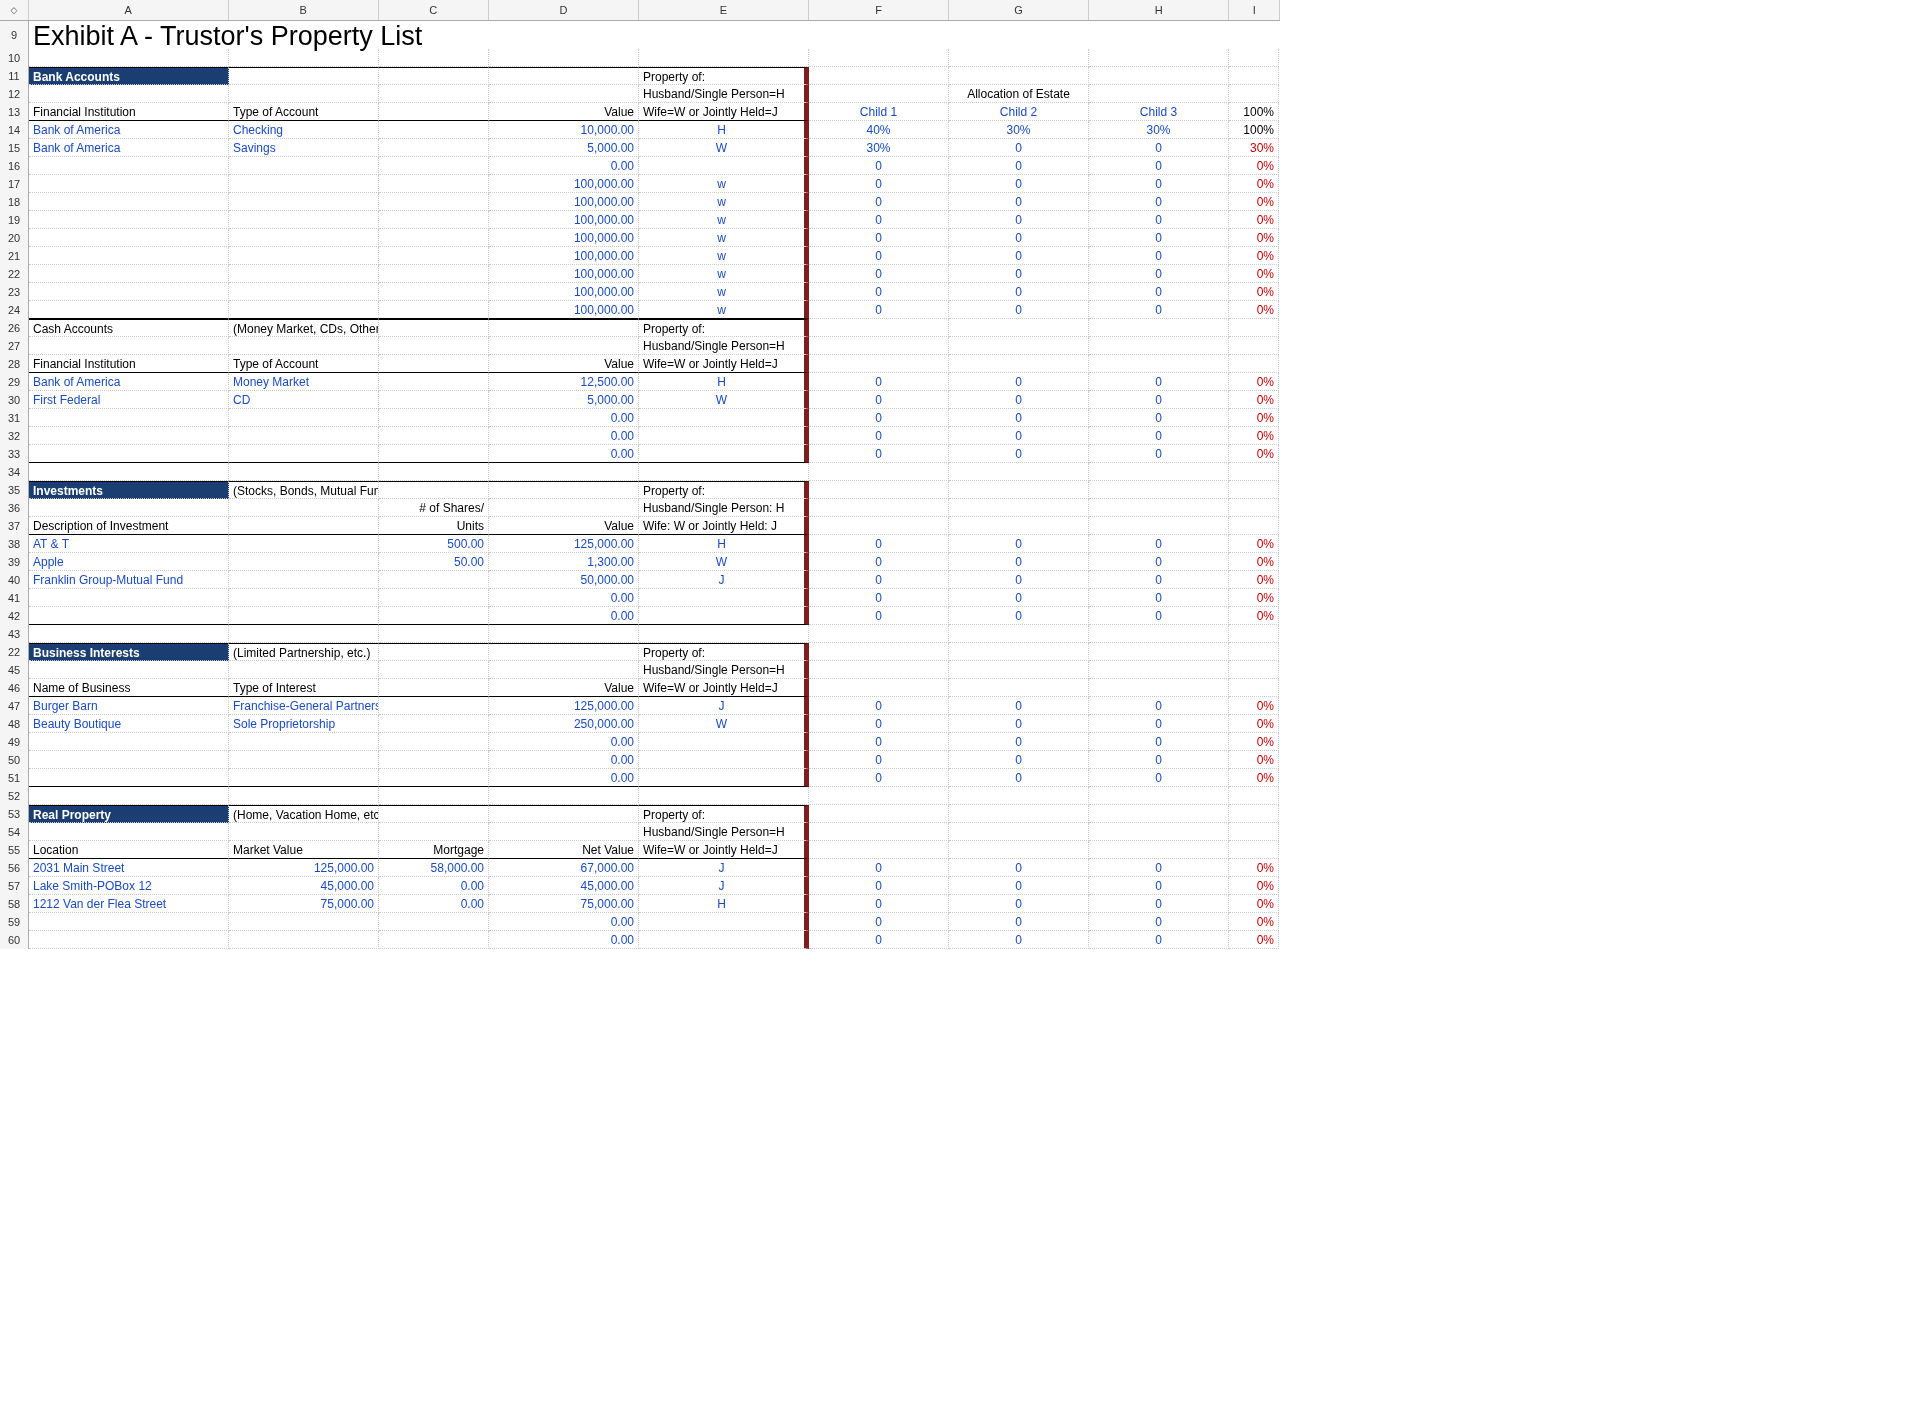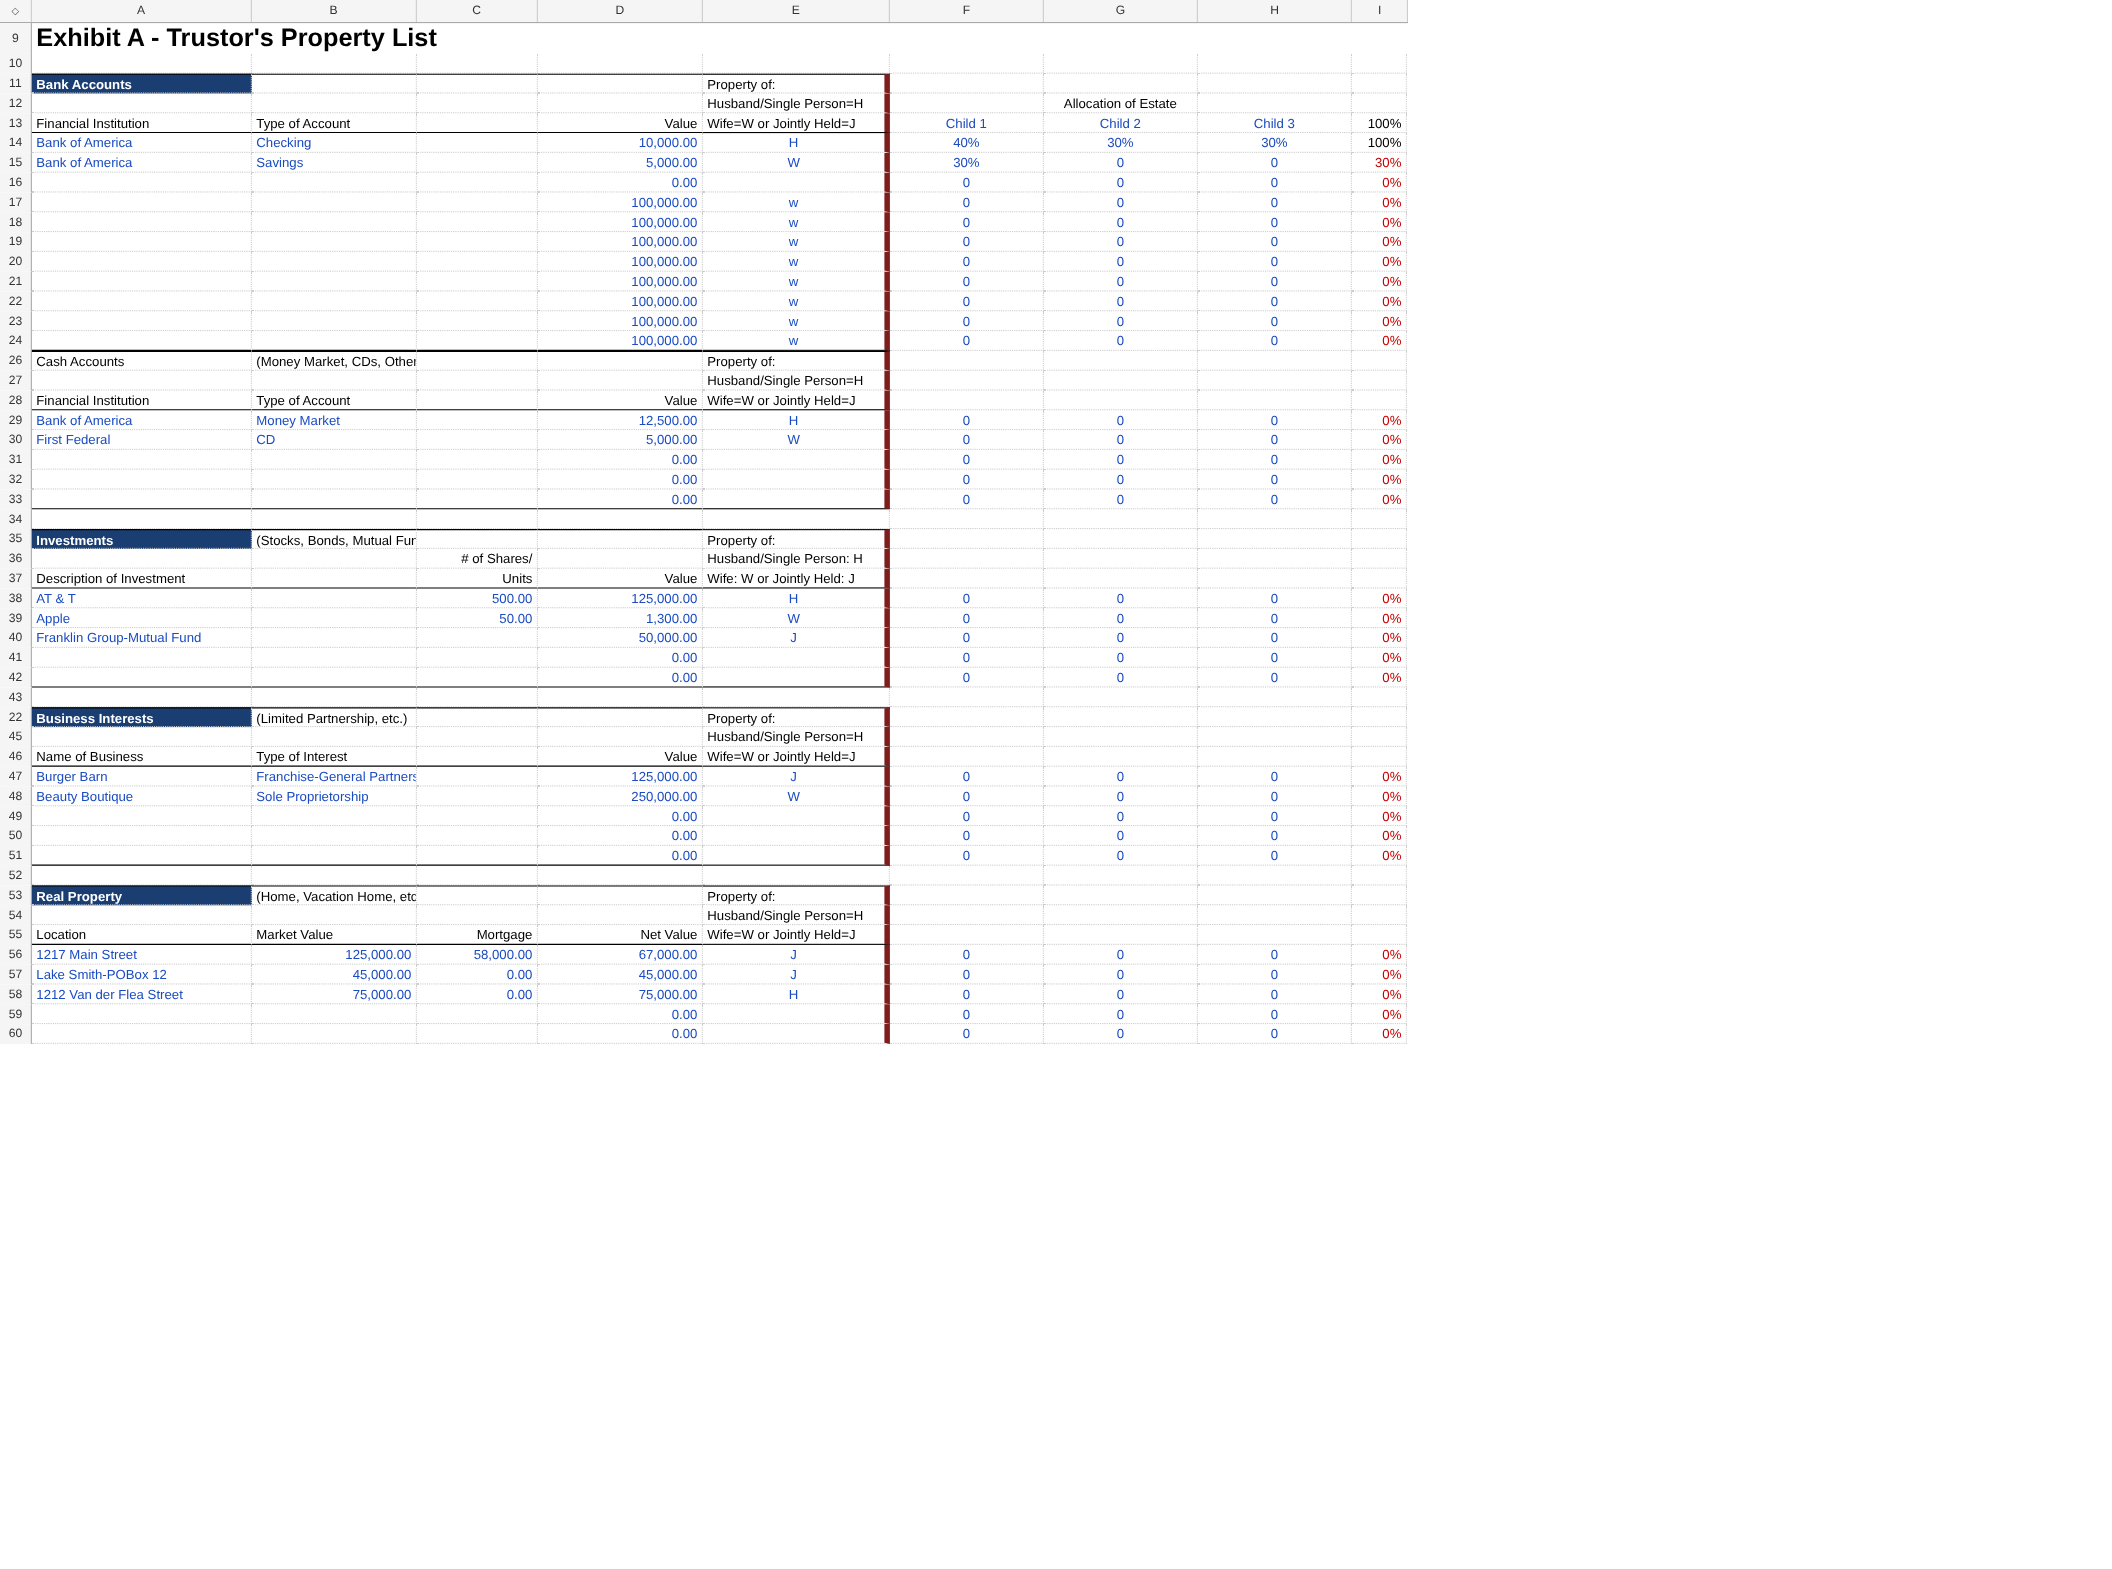--- a/index.html
+++ b/index.html
@@ -9,21 +9,21 @@
   .colhdr div{border-right:1px solid #ccc;text-align:center;font-size:11px;line-height:20px;color:#333;}
   .rowhdr{width:28px;text-align:center;line-height:18px;font-size:11px;color:#333;background:#f5f5f5;border-right:1px solid #aaa;}
   .grid{display:flex;flex-direction:column;}
   .row{display:flex;height:18px;position:relative;}
   
   .cA{width:200px;} .cB{width:150px;} .cC{width:110px;} .cD{width:150px;}
   .cE{width:170px;} .cF{width:140px;} .cG{width:140px;} .cH{width:140px;} .cI{width:50px;}
   
   .cell{border-right:1px dotted #ccc;border-bottom:1px dotted #ccc;height:18px;line-height:18px;padding:0 4px;box-sizing:border-box;overflow:hidden;white-space:nowrap;}
   
-  .title{font-size:23px;font-weight:bold;border:none;}
+  .title{font-size:27px;font-weight:normal;border:none;}
   .secthdr{background:#1b3e72;color:#fff;font-weight:bold;}
   .center{text-align:center;}
   .right{text-align:right;}
   .blue{color:#1a4bc1;}
   .red{color:#c70000;}
   .sbT{border-top:1px solid #000;}
   .sbB{border-bottom:1px solid #000;}
   .sbR{border-right:5px solid #7f1d1d;}
   .colhdr .rowhdr{display:flex;align-items:center;justify-content:center;}
   .diamond{font-size:9px;color:#555;}
@@ -587,21 +587,21 @@
         <div class="cell cC sbB right">Mortgage</div>
         <div class="cell cD sbB right">Net Value</div>
         <div class="cell cE sbB sbR">Wife=W or Jointly Held=J</div>
         <div class="cell cF"></div>
         <div class="cell cG"></div>
         <div class="cell cH"></div>
         <div class="cell cI"></div>
       </div>
       <div class="row">
         <div class="rowhdr">56</div>
-        <div class="cell cA blue">1217 Main Street</div>
+        <div class="cell cA blue">2031 Main Street</div>
         <div class="cell cB blue right">125,000.00</div>
         <div class="cell cC blue right">58,000.00</div>
         <div class="cell cD blue right">67,000.00</div>
         <div class="cell cE blue center sbR">J</div>
         <div class="cell cF blue center">0</div>
         <div class="cell cG blue center">0</div>
         <div class="cell cH blue center">0</div>
         <div class="cell cI red right">0%</div>
       </div>
       <div class="row">

